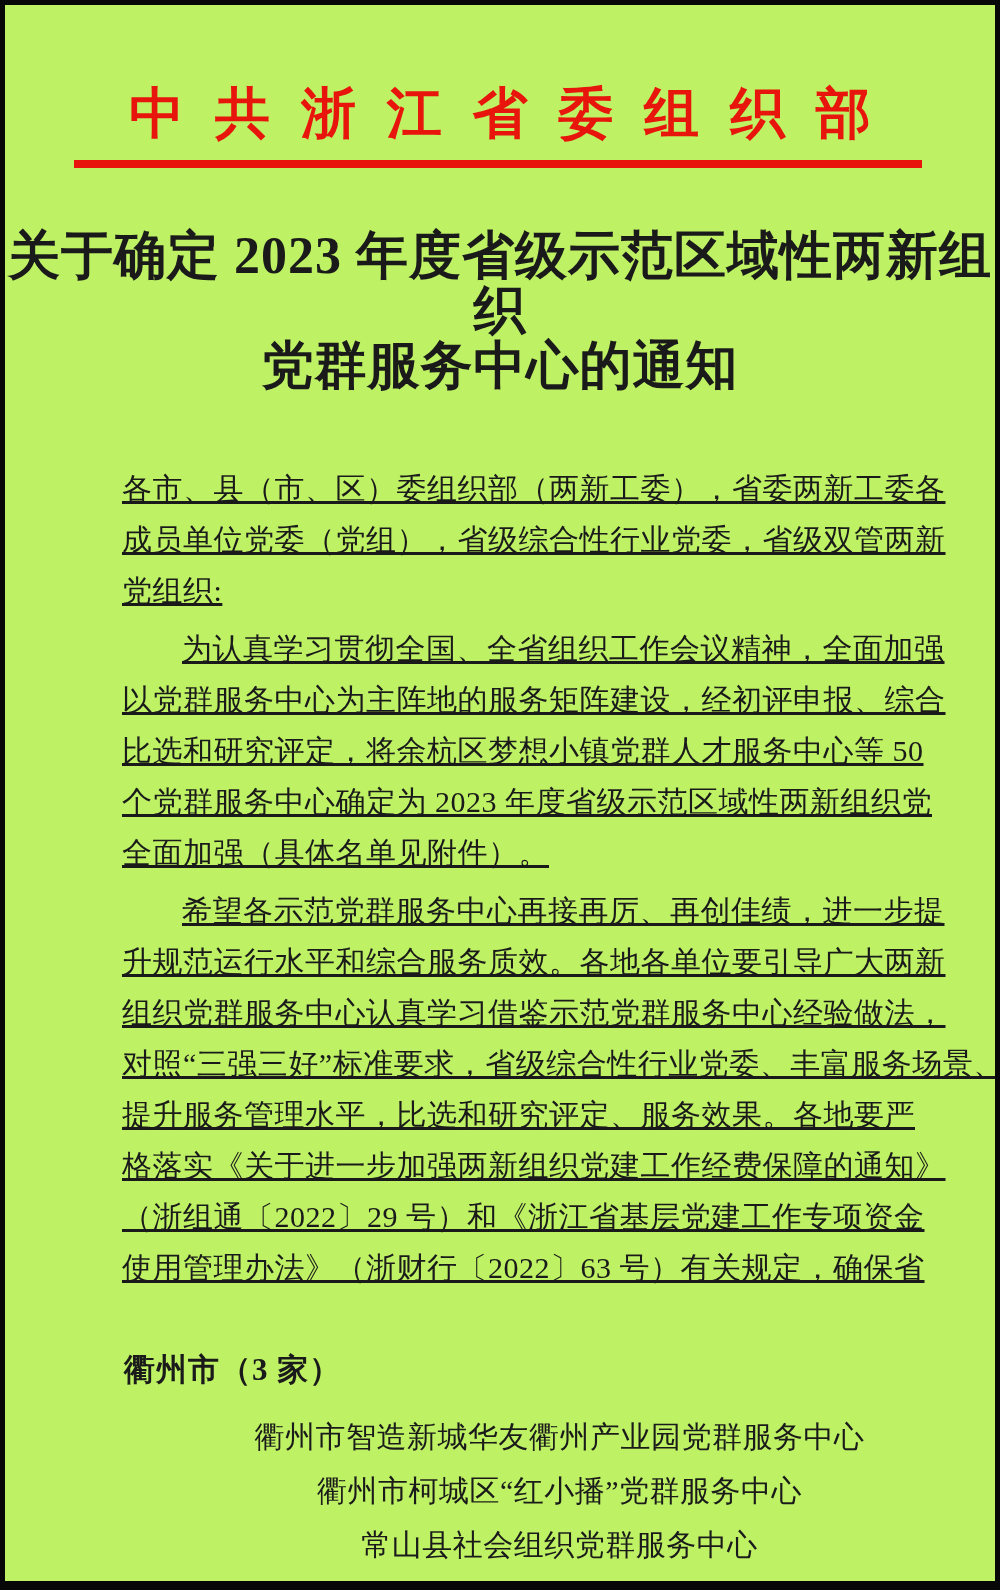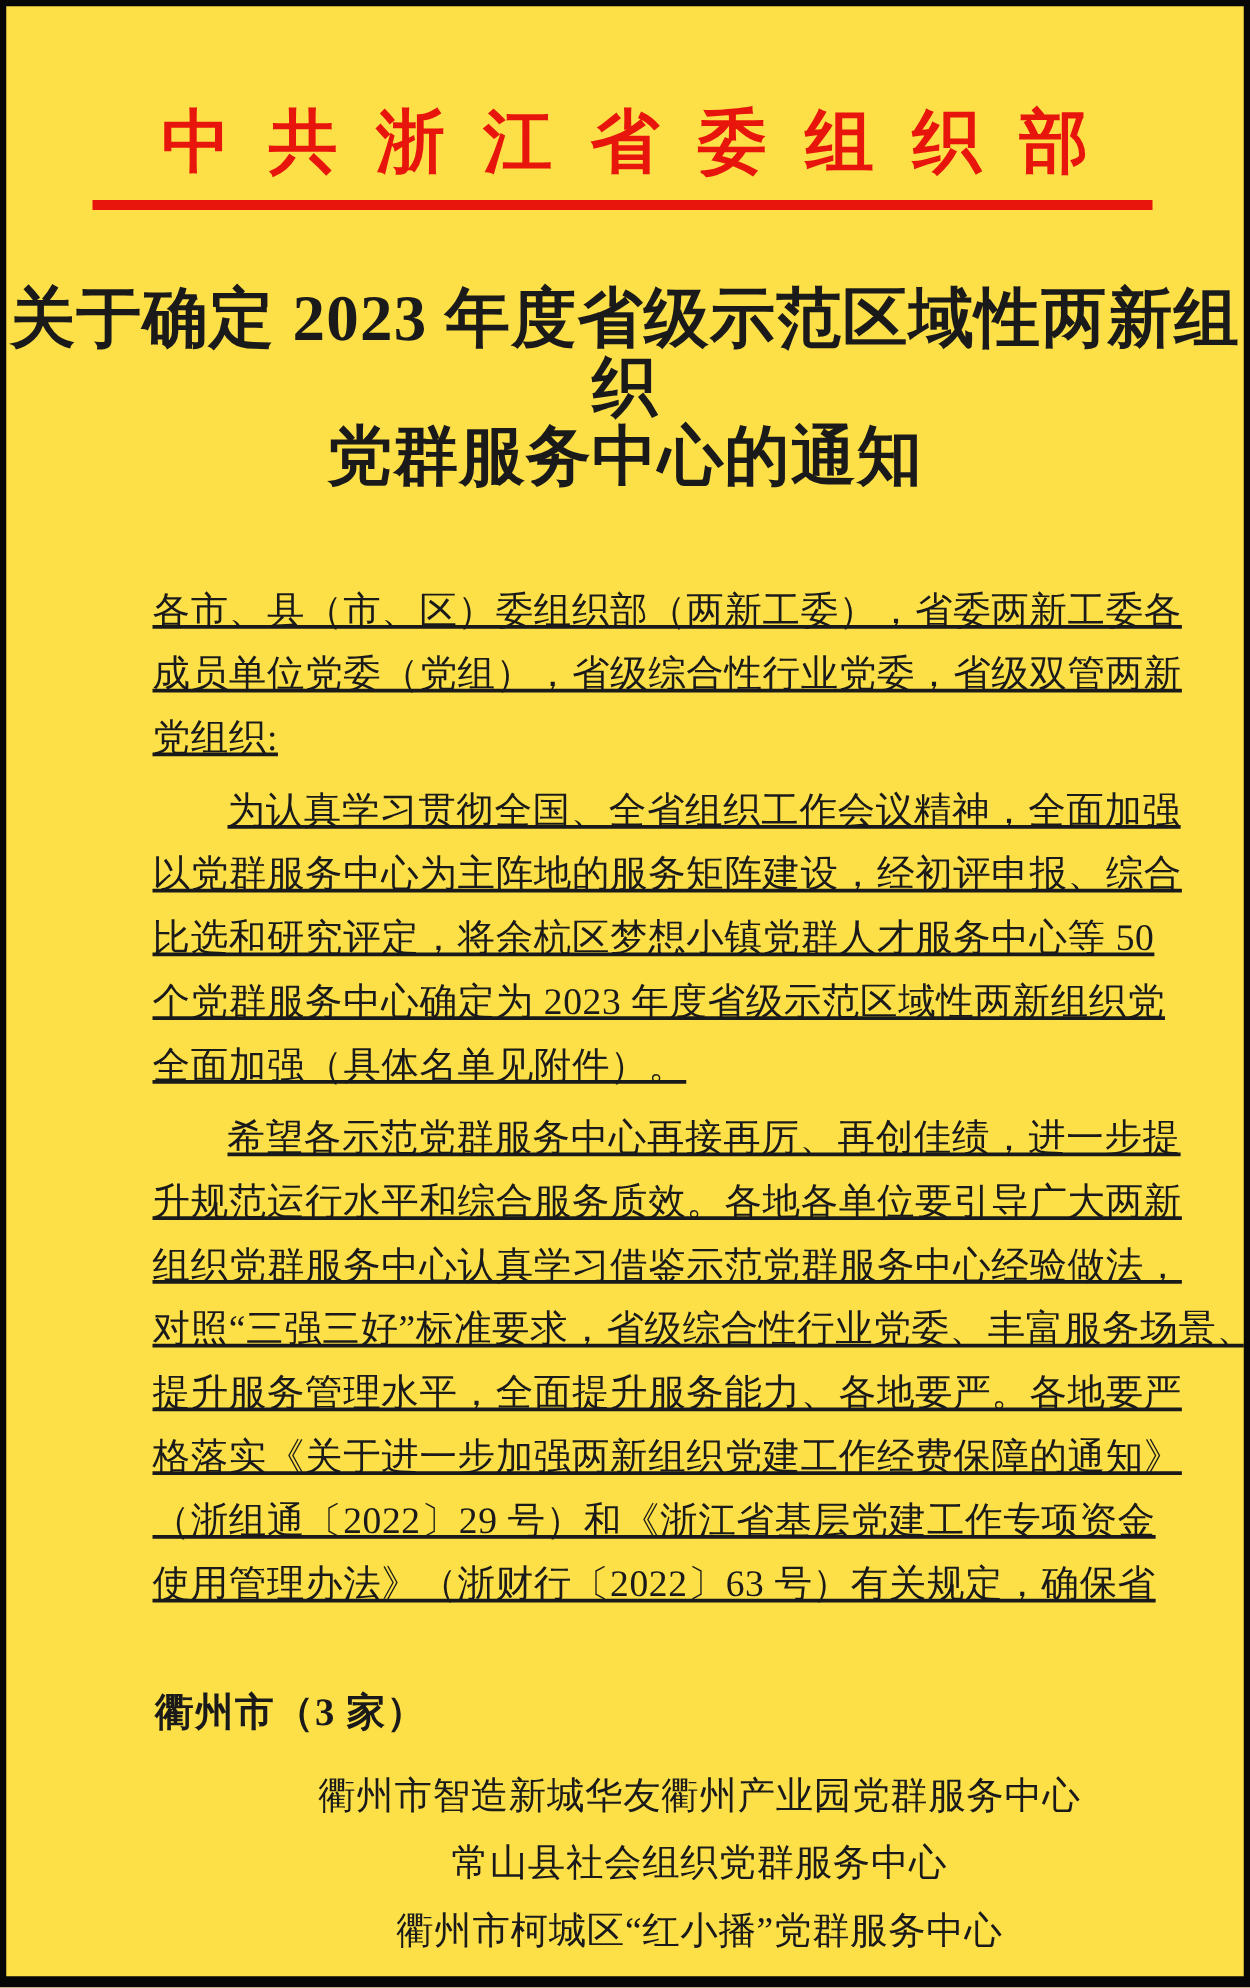--- a/index.html
+++ b/index.html
@@ -3,21 +3,21 @@
 <meta charset="utf-8">
 <style>
   :root { --accent: #e8150c; --ink: #1a1a1a; }
   * { margin: 0; padding: 0; box-sizing: border-box; }
   html, body { background: #ffffff; }
   body { width: 1000px; }
   .page {
     position: relative;
     width: 1000px;
     height: 1590px;
-    background: #fde047;
+    background: #bef264;
     border: 5px solid #070707;
     border-bottom-width: 9px;
     overflow: hidden;
     font-family: "Liberation Serif", "DejaVu Serif", serif;
     color: var(--ink);
   }
   .letterhead {
     margin-top: 78px;
     text-align: center;
     color: var(--accent);
@@ -102,28 +102,28 @@
       <div class="line">比选和研究评定，将余杭区梦想小镇党群人才服务中心等 50</div>
       <div class="line">个党群服务中心确定为 2023 年度省级示范区域性两新组织党</div>
       <div class="line">全面加强（具体名单见附件）。</div>
     </div>
 
     <div class="para">
       <div class="line indent">希望各示范党群服务中心再接再厉、再创佳绩，进一步提</div>
       <div class="line">升规范运行水平和综合服务质效。各地各单位要引导广大两新</div>
       <div class="line">组织党群服务中心认真学习借鉴示范党群服务中心经验做法，</div>
       <div class="line">对照“三强三好”标准要求，省级综合性行业党委、丰富服务场景、</div>
-      <div class="line">提升服务管理水平，全面提升服务能力、各地要严。各地要严</div>
+      <div class="line">提升服务管理水平，比选和研究评定、服务效果。各地要严</div>
       <div class="line">格落实《关于进一步加强两新组织党建工作经费保障的通知》</div>
       <div class="line">（浙组通〔2022〕29 号）和《浙江省基层党建工作专项资金</div>
       <div class="line">使用管理办法》（浙财行〔2022〕63 号）有关规定，确保省</div>
     </div>
 
   </div>
 
   <div class="appendix">
     <div class="appendix-heading">衢州市（3 家）</div>
     <div class="appendix-item">衢州市智造新城华友衢州产业园党群服务中心</div>
+    <div class="appendix-item">衢州市柯城区“红小播”党群服务中心</div>
     <div class="appendix-item">常山县社会组织党群服务中心</div>
-    <div class="appendix-item">衢州市柯城区“红小播”党群服务中心</div>
   </div>
 
 </div>
 
 </body></html>

